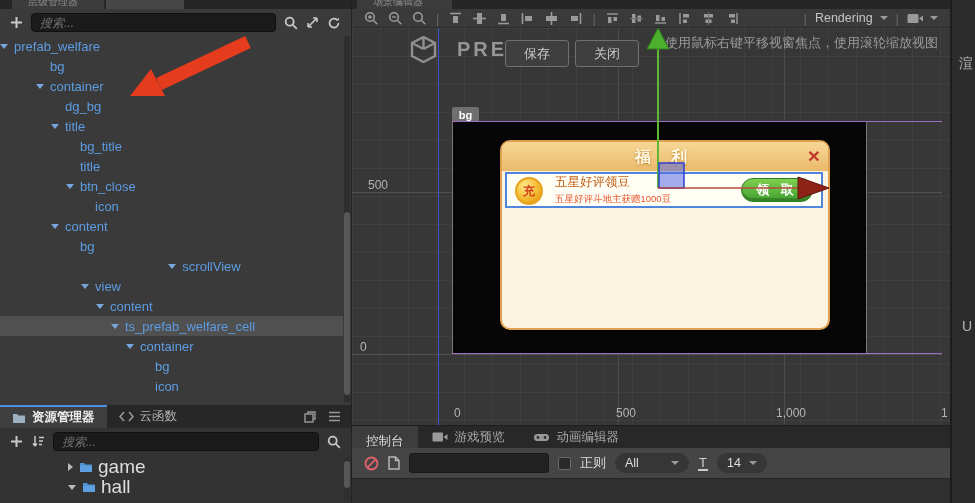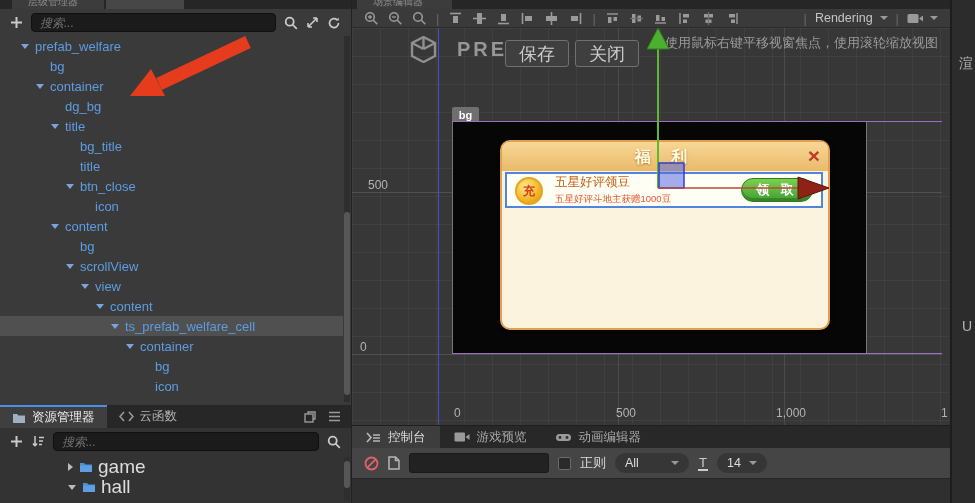--- a/index.html
+++ b/index.html
@@ -23,21 +23,21 @@
   .caret{width:0;height:0;border-left:4px solid transparent;border-right:4px solid transparent;border-top:5px solid #78a5dc;margin-right:6px;flex:0 0 auto;}
   .caret-space{width:14px;flex:0 0 auto;}
   .vscroll{position:absolute;right:1px;width:6px;background:#2e2e2e;}
   .vscroll .thumb{position:absolute;left:0;width:6px;background:#575757;border-radius:3px;}
   .annot-arrow{position:absolute;left:0;top:0;pointer-events:none;}
 
   
   .assets{position:absolute;left:0;top:405px;width:352px;height:98px;background:#333;border-right:1px solid #222;}
   .assets-tabs{position:absolute;left:0;top:0;right:0;height:23px;background:#272727;display:flex;align-items:stretch;}
   .a-tab{display:flex;align-items:center;gap:6px;padding:0 12px;font-size:12.5px;color:#b5b5b5;}
-  .a-tab.active{background:#3f3f3f;border-top:2px solid #4a8fe2;color:#eee;}
+  .a-tab.active{background:#3f3f3f;border-top:2px solid #4a8fe2;color:#eee;font-weight:bold;}
   .assets-tabs .right-icons{margin-left:auto;display:flex;align-items:center;gap:12px;padding-right:10px;color:#9a9a9a;}
   .assets-bar{position:absolute;top:23px;left:0;right:0;height:27px;display:flex;align-items:center;gap:8px;padding:0 10px;}
   .assets-tree{position:absolute;top:52px;left:0;right:8px;bottom:0;overflow:hidden;font-size:19px;}
   .arow{height:20px;display:flex;align-items:center;color:#ddd;padding-left:68px;}
   .acaret-right{width:0;height:0;border-top:4px solid transparent;border-bottom:4px solid transparent;border-left:5px solid #bbb;margin-right:6px;}
   .acaret-down{width:0;height:0;border-left:4px solid transparent;border-right:4px solid transparent;border-top:5px solid #bbb;margin-right:6px;}
   .arow .flabel{margin-left:5px;}
 
   
   .scene{position:absolute;left:352px;top:0;width:598px;height:425px;background:#373737;}
@@ -48,21 +48,21 @@
   .dd-caret{width:0;height:0;border-left:4px solid transparent;border-right:4px solid transparent;border-top:4px solid #999;}
   .canvas{position:absolute;left:0;top:28px;right:0;bottom:0;background-color:#373737;overflow:hidden;
     background-image:linear-gradient(rgba(255,255,255,.04) 1px,transparent 1px),linear-gradient(90deg,rgba(255,255,255,.04) 1px,transparent 1px);
     background-size:28px 28px;}
   .major-h{position:absolute;left:0;right:8px;height:1px;background:rgba(255,255,255,.13);}
   .major-v{position:absolute;top:0;bottom:0;width:1px;background:rgba(255,255,255,.10);}
   .guide-blue{position:absolute;top:0;bottom:0;left:86px;width:1px;background:#3d55c8;}
   .prefab-logo{position:absolute;left:14px;top:8px;display:flex;align-items:center;gap:20px;color:#969696;margin-left:44px;}
   .prefab-logo .word{font-size:20px;font-weight:bold;letter-spacing:3px;}
   .scene-btn{position:absolute;top:12px;width:64px;height:27px;background:#3f3f3f;border:1px solid #707070;border-radius:3px;
-    color:#ccc;font-size:18px;display:flex;align-items:center;justify-content:center;cursor:pointer;}
+    color:#ccc;font-size:13px;display:flex;align-items:center;justify-content:center;cursor:pointer;}
   .hint{position:absolute;right:12px;top:6px;font-size:13px;color:#9b9b9b;}
   .ruler-label{position:absolute;color:#b3b3b3;font-size:12px;}
   .stage{position:absolute;left:100px;top:94px;width:415px;height:231px;background:#060606;border-left:1px solid #787878;border-right:1px solid #787878;}
   .purple-line{position:absolute;left:100px;right:8px;height:1px;background:#a06cc2;}
   .bg-tag{position:absolute;left:100px;top:79px;width:27px;height:15px;background:#6f6f6f;color:#fff;font-size:11px;font-weight:bold;
     display:flex;align-items:center;justify-content:center;border-radius:2px 2px 0 0;}
 
   
   .dialog{position:absolute;left:148px;top:112px;width:330px;height:190px;border-radius:10px;background:#fbf3dd;
     border:2px solid #dfa04f;box-shadow:0 2px 4px rgba(0,0,0,.6);}
@@ -81,21 +81,21 @@
   .cell-sub{font-size:9.5px;color:#e5562e;margin-top:2px;}
   .claim-btn{position:absolute;right:8px;top:4px;width:72px;height:24px;border-radius:12px;
     background:linear-gradient(#7ed04f,#3f9f2f);border:1px solid #2e7d23;color:#fff;font-size:13px;font-weight:bold;
     letter-spacing:4px;display:flex;align-items:center;justify-content:center;box-shadow:inset 0 -3px 0 rgba(0,0,0,.18);cursor:pointer;}
   .gizmos{position:absolute;left:0;top:0;pointer-events:none;}
 
   
   .console{position:absolute;left:352px;top:425px;width:598px;height:78px;background:#2f2f2f;}
   .console-tabs{position:absolute;left:0;top:0;right:0;height:23px;background:#282828;display:flex;border-top:1px solid #1e1e1e;}
   .c-tab{display:flex;align-items:center;gap:7px;padding:0 14px;font-size:12.5px;color:#aaa;}
-  .c-tab.active{background:#3d3d3d;color:#ddd;}
+  .c-tab.active{background:#3d3d3d;color:#ddd;flex-direction:column;}
   .console-bar{position:absolute;left:0;top:23px;right:0;height:30px;background:#454545;display:flex;align-items:center;gap:9px;padding:0 12px;}
   .console-input{width:140px;height:20px;background:#222;border:1px solid #1a1a1a;border-radius:3px;outline:none;color:#ddd;font-size:12px;padding:0 6px;}
   .checkbox{width:13px;height:13px;background:#2a2a2a;border:1px solid #6a6a6a;border-radius:2px;}
   .bar-label{font-size:13px;color:#ddd;}
   .pill{height:20px;background:#363636;border-radius:11px;display:flex;align-items:center;gap:8px;padding:0 10px;font-size:12.5px;color:#ddd;cursor:pointer;}
   .fontsize-icon{font-size:13px;color:#ccc;border-bottom:2px solid #ccc;line-height:13px;padding:0 1px;}
   .console-body{position:absolute;left:0;top:53px;right:0;bottom:0;background:#2f2f2f;border-top:1px solid #262626;}
 
   
   .rstrip{position:absolute;left:950px;top:0;width:25px;height:503px;background:#2c2c2c;border-left:2px solid #1d1d1d;}
@@ -132,21 +132,21 @@
           </svg>
       </span>
       <span class="icon-btn">
         <svg width="14" height="14" viewBox="0 0 14 14">
             <path d="M11.5 7a4.5 4.5 0 1 1-1.4-3.2" fill="none" stroke="#c9c9c9" stroke-width="1.7"></path>
             <path d="M11.8 1.5v3h-3z" fill="#c9c9c9"></path>
           </svg>
       </span>
     </div>
     <div class="hier-tree">
-        <div class="hrow" style="padding-left: 21px;">
+        <div class="hrow" style="">
           <span class="caret"></span>
           <span>prefab_welfare</span>
         </div>
         <div class="hrow" style="padding-left: 36px;">
           <span class="caret-space"></span>
           <span>bg</span>
         </div>
         <div class="hrow" style="padding-left: 36px;">
           <span class="caret"></span>
           <span>container</span>
@@ -176,21 +176,21 @@
           <span>icon</span>
         </div>
         <div class="hrow" style="padding-left: 51px;">
           <span class="caret"></span>
           <span>content</span>
         </div>
         <div class="hrow" style="padding-left: 66px;">
           <span class="caret-space"></span>
           <span>bg</span>
         </div>
-        <div class="hrow" style="padding-left: 66px;">
+        <div class="hrow" style="padding-left: 66px; justify-content: center;">
           <span class="caret"></span>
           <span>scrollView</span>
         </div>
         <div class="hrow" style="padding-left: 81px;">
           <span class="caret"></span>
           <span>view</span>
         </div>
         <div class="hrow" style="padding-left: 96px;">
           <span class="caret"></span>
           <span>content</span>

